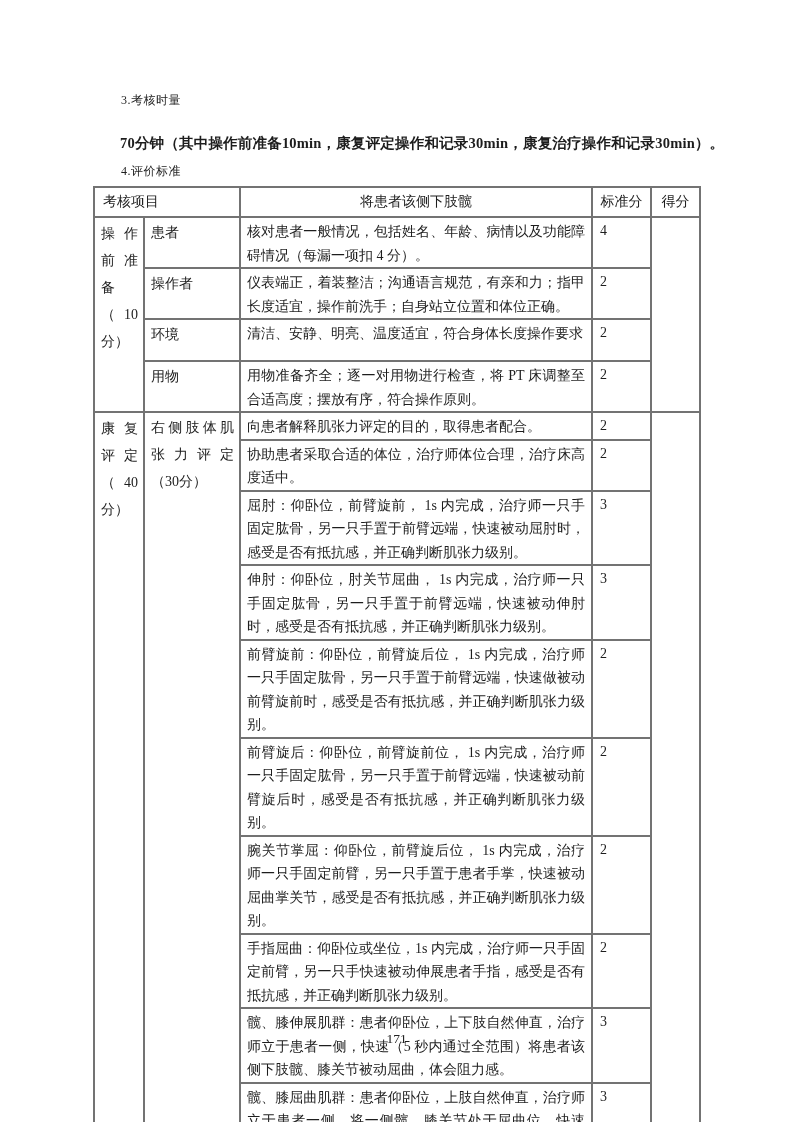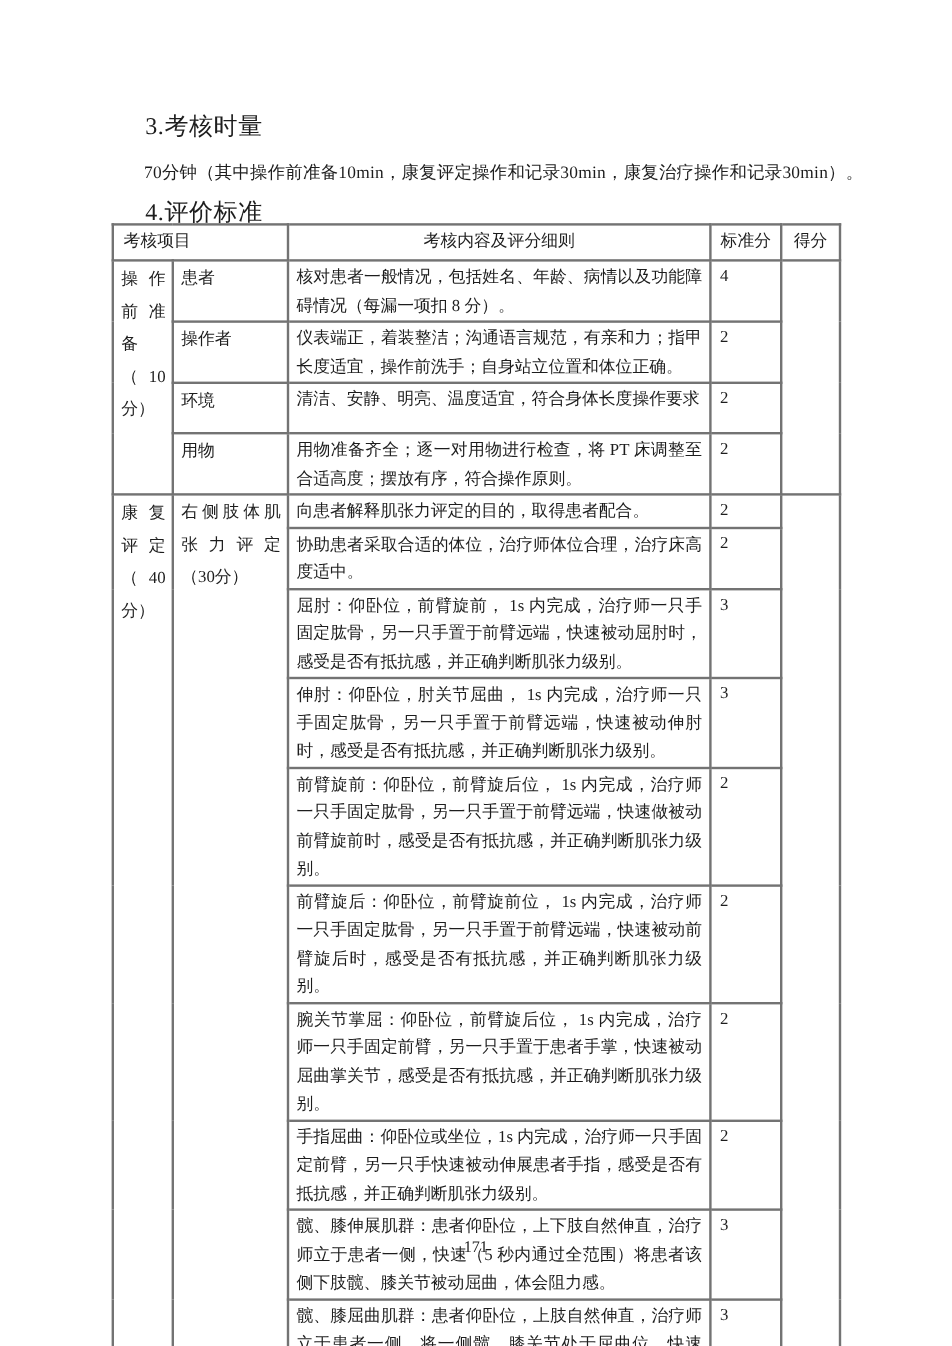--- a/index.html
+++ b/index.html
@@ -1,25 +1,25 @@
 <!DOCTYPE html>
 <html><head>
 <meta charset="utf-8">
 <style>
   html,body { margin:0; padding:0; background:#ffffff; }
   .page {
     position:relative; width:793px; height:1122px; background:#ffffff;
     font-family:"Liberation Serif","DejaVu Serif",serif; color:#1d1d1d;
     overflow:hidden;
   }
-  .heading { position:absolute; left:121px; font-size:20px; letter-spacing:0.5px; }
+  .heading { position:absolute; left:121px; font-size:12px; letter-spacing:0.5px; }
   .h-duration { top:92px; }
   .h-criteria { top:163px; }
   .duration-line {
-    position:absolute; left:120px; top:134px; font-size:14.5px; font-weight:normal;
+    position:absolute; left:120px; top:134px; font-size:14.5px; font-weight:bold;
     letter-spacing:0.2px; white-space:nowrap;
   }
   table.eval {
     position:absolute; left:93px; top:186px; width:606px;
     border-collapse:collapse; table-layout:fixed;
   }
   table.eval td {
     border:2px solid #737373; vertical-align:top;
     font-size:14px; overflow:hidden;
   }
@@ -50,29 +50,29 @@
       <col style="width:50px">
         <col style="width:96px">
         <col style="width:352px">
         <col style="width:59px">
         <col style="width:49px">
     </colgroup>
 
     <tbody>
         <tr class="hdr" style="height:28px">
       <td colspan="2" class="c-hdr-item">考核项目</td>
-      <td class="c-hdr-center">考核内容及评分细则</td>
+      <td class="c-hdr-center">将患者该侧下肢髋</td>
       <td class="c-hdr-center">标准分</td>
       <td class="c-hdr-center">得分</td>
     </tr>
 
     <tr style="height:48px">
       <td rowspan="4" class="c-cat">操作前准备（10分）</td>
       <td class="c-sub">患者</td>
-      <td class="c-content">核对患者一般情况，包括姓名、年龄、病情以及功能障碍情况（每漏一项扣 8 分）。</td>
+      <td class="c-content">核对患者一般情况，包括姓名、年龄、病情以及功能障碍情况（每漏一项扣 4 分）。</td>
       <td class="c-std">4</td>
       <td rowspan="4" class="c-score"></td>
     </tr>
     <tr style="height:47px">
       <td class="c-sub">操作者</td>
       <td class="c-content">仪表端正，着装整洁；沟通语言规范，有亲和力；指甲长度适宜，操作前洗手；自身站立位置和体位正确。</td>
       <td class="c-std">2</td>
     </tr>
     <tr style="height:27px">
       <td class="c-sub">环境</td>

